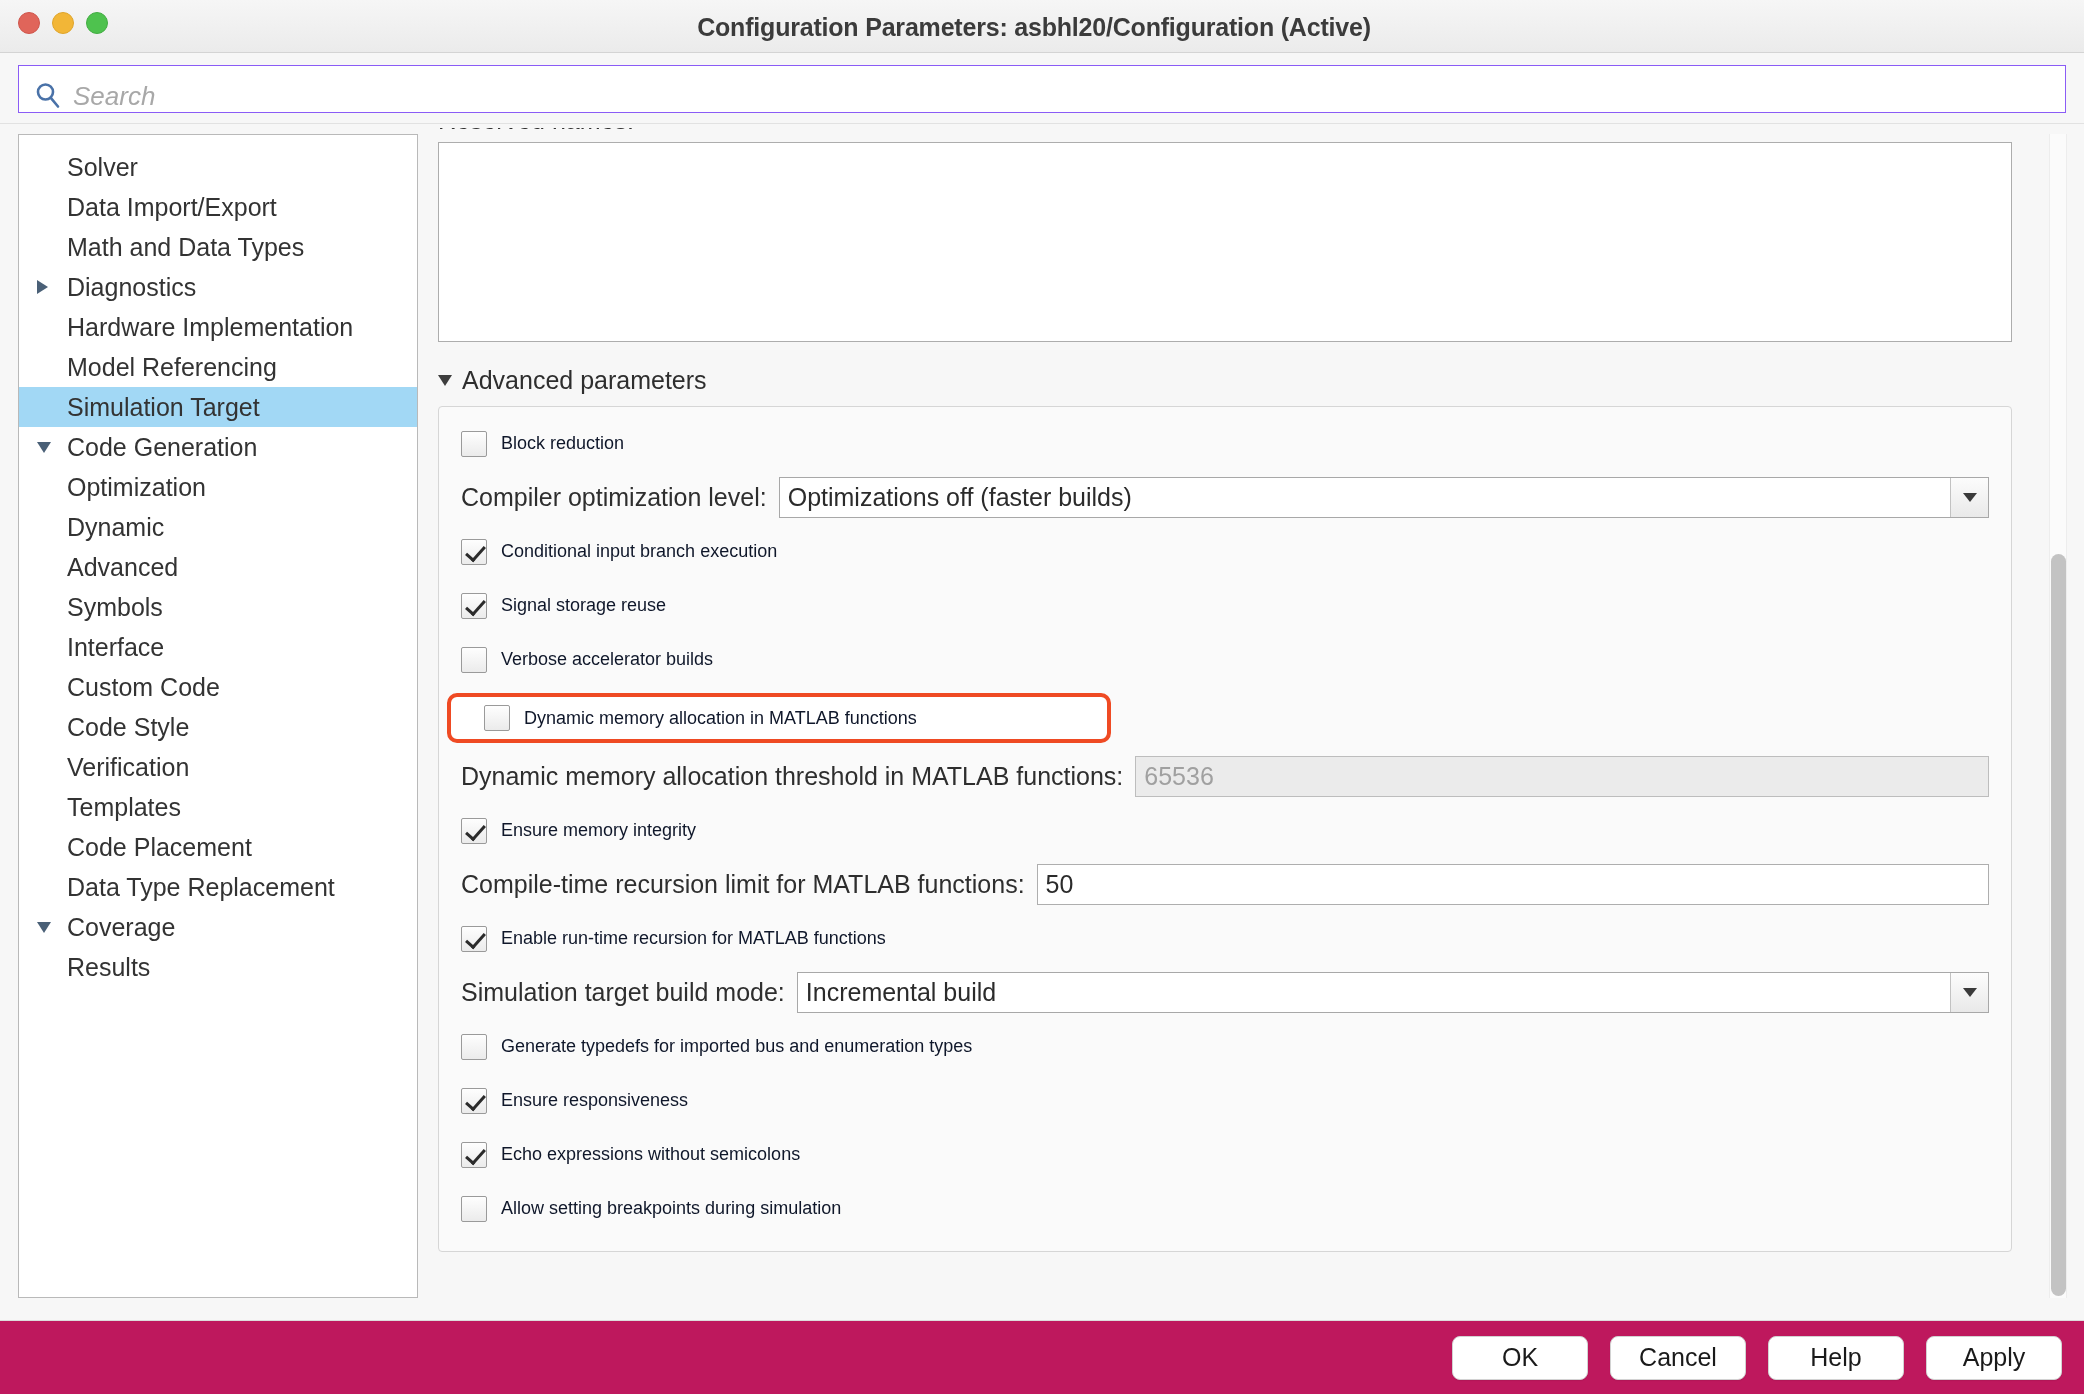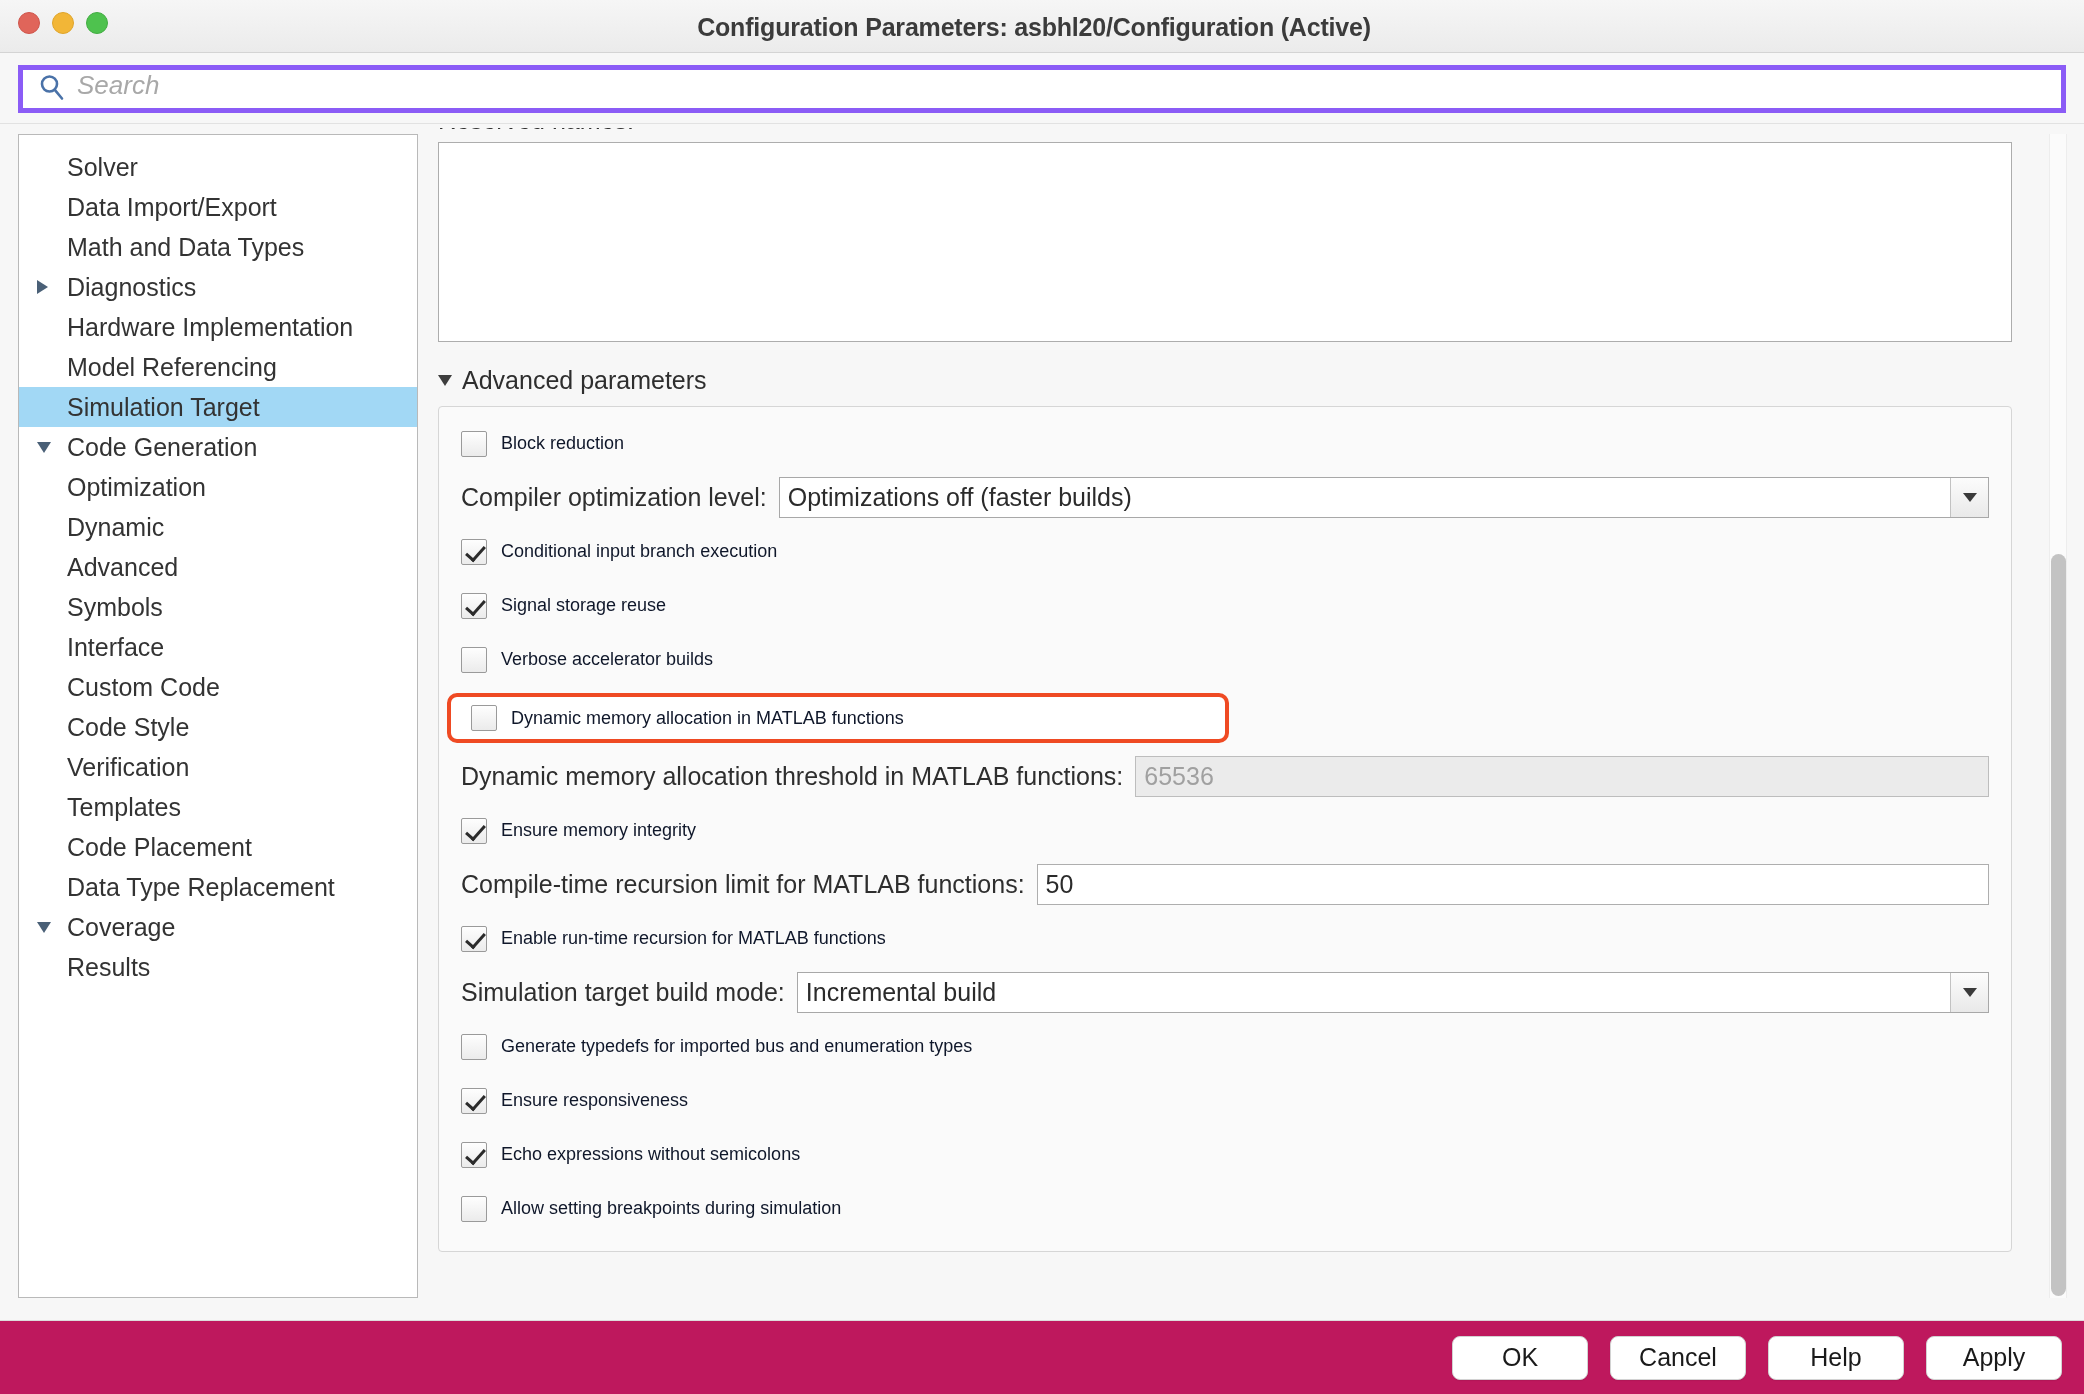--- a/index.html
+++ b/index.html
@@ -55,23 +55,23 @@
   .searchrow {
     flex: 0 0 auto;
     padding: 12px 18px 10px 18px;
     background: #f7f7f7;
     border-bottom: 1px solid #e2e2e2;
   }
   .searchbox {
     position: relative;
     height: 48px;
     background: #ffffff;
-    border: 5px solid #8b5cf6;
-    display: flex;
-    align-items: flex-start;
+    border: 1px solid #8b5cf6;
+    display: flex;
+    align-items: flex-end;
     padding-left: 12px;
   }
   .search-icon {
     width: 34px; height: 34px;
     flex: 0 0 auto;
     display: flex; align-items: center; justify-content: center;
   }
   .search-placeholder {
     font-size: 26px;
     font-style: italic;
@@ -271,28 +271,28 @@
     width: 0; height: 0;
     border-top: 9px solid #3a3a3a;
     border-left: 7px solid transparent;
     border-right: 7px solid transparent;
   }
 
   
   .row.highlighted {
     border: 4px solid #ef4a23;
     border-radius: 10px;
-    padding: 0 20px;
+    padding: 0 33px;
     margin-left: -14px;
     margin-right: auto;
     min-height: 50px;
     background: #ffffff;
     align-self: flex-start;
     display: inline-flex;
-    width: 782px;
+    width: 664px;
   }
 
   
   .scrollbar {
     width: 36px;
     flex: 0 0 auto;
     position: relative;
     margin: 10px 8px 22px 0;
   }
   .scroll-track {

